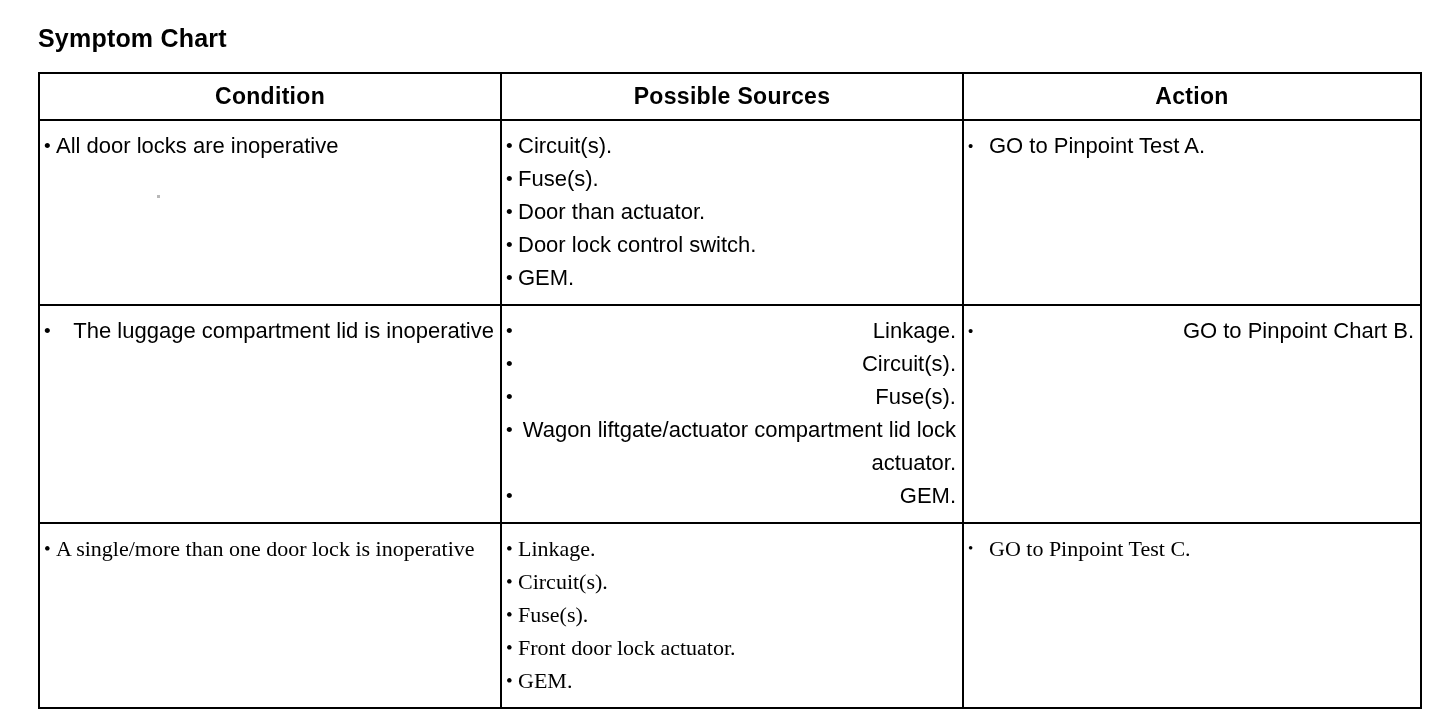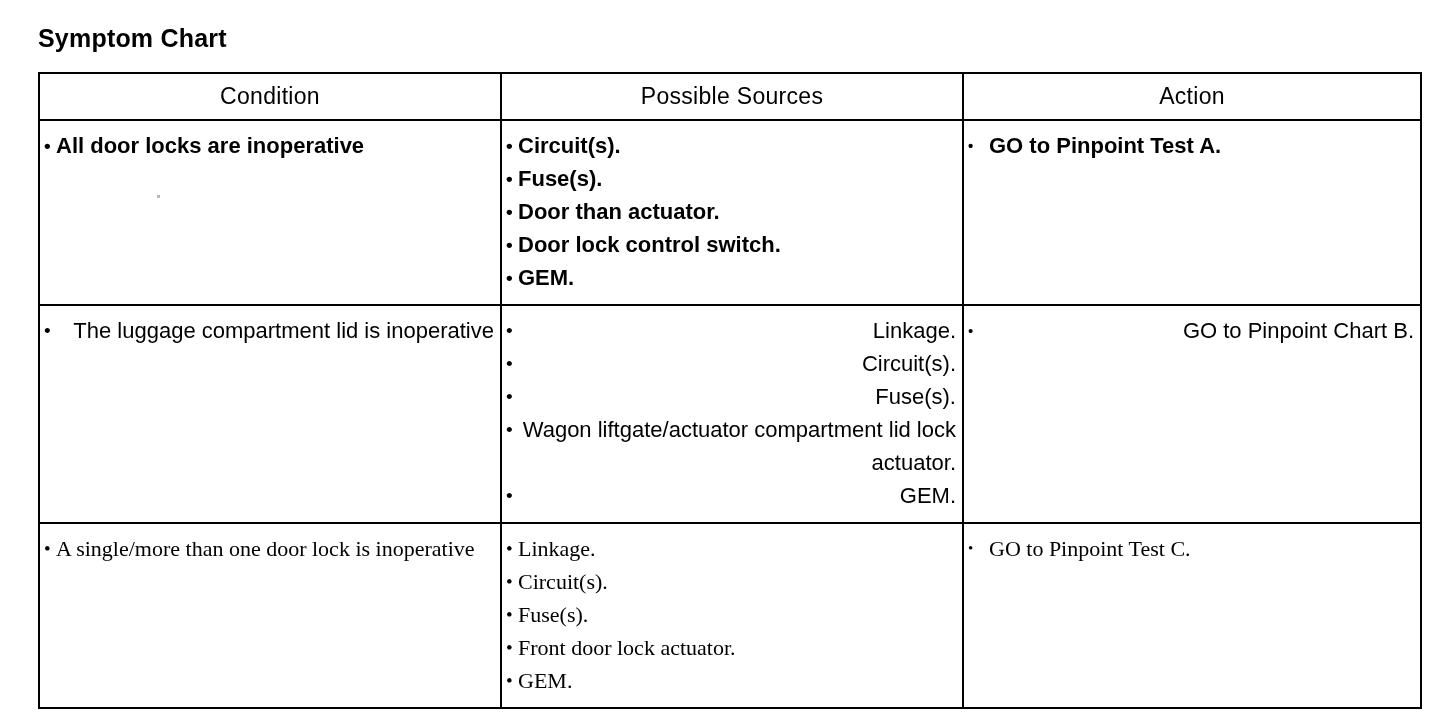--- a/index.html
+++ b/index.html
@@ -47,21 +47,21 @@
 
   
   col.col-condition { width: 462px; }
   col.col-sources   { width: 462px; }
   col.col-action    { width: 458px; }
 
   #symptom-table thead th {
     height: 45px;
     text-align: center;
     font-size: 23px;
-    font-weight: normal;
+    font-weight: bold;
     letter-spacing: 0.3px;
     vertical-align: middle;
   }
 
   .cell-inner {
     padding: 8px 6px 10px 4px;
   }
   .cell-inner.action-pad {
   }
 
@@ -90,21 +90,21 @@
 
   
   ul.bullets.spaced > li {
     padding-left: 21px;
   }
   ul.bullets.spaced > li::before {
     font-size: 15px;
   }
 
   
-  .row-1 .cell-inner { min-height: 160px; font-weight: bold; }
+  .row-1 .cell-inner { min-height: 160px; }
   .row-2 .cell-inner { min-height: 194px; text-align: right; }
   .row-3 .cell-inner { min-height: 160px; font-family: Liberation Serif, serif; }
 
   
   .scan-speck {
     position: absolute;
     left: 118px;
     top: 122px;
     width: 3px;
     height: 3px;

